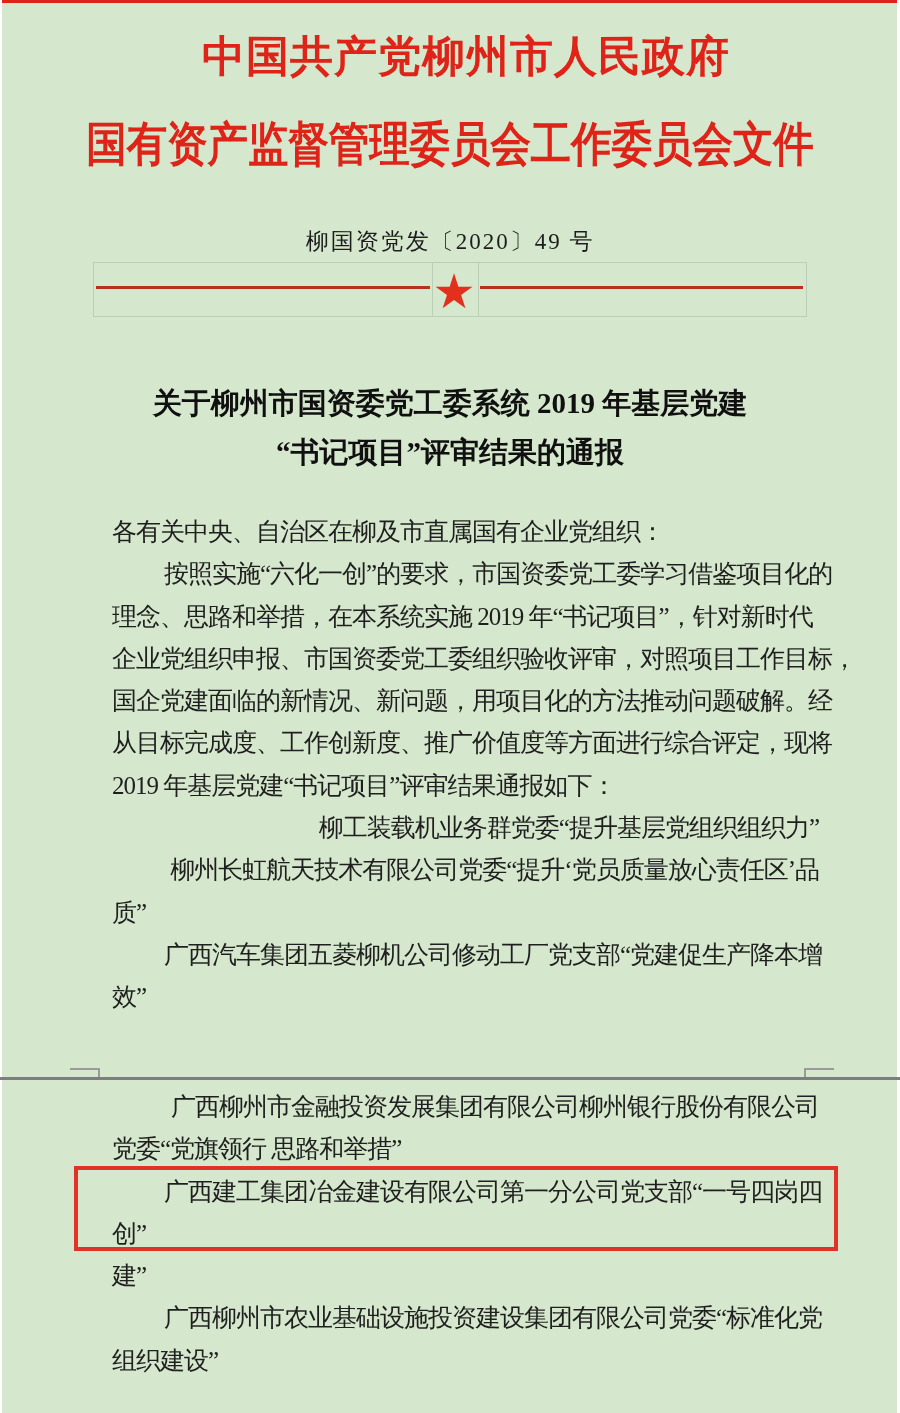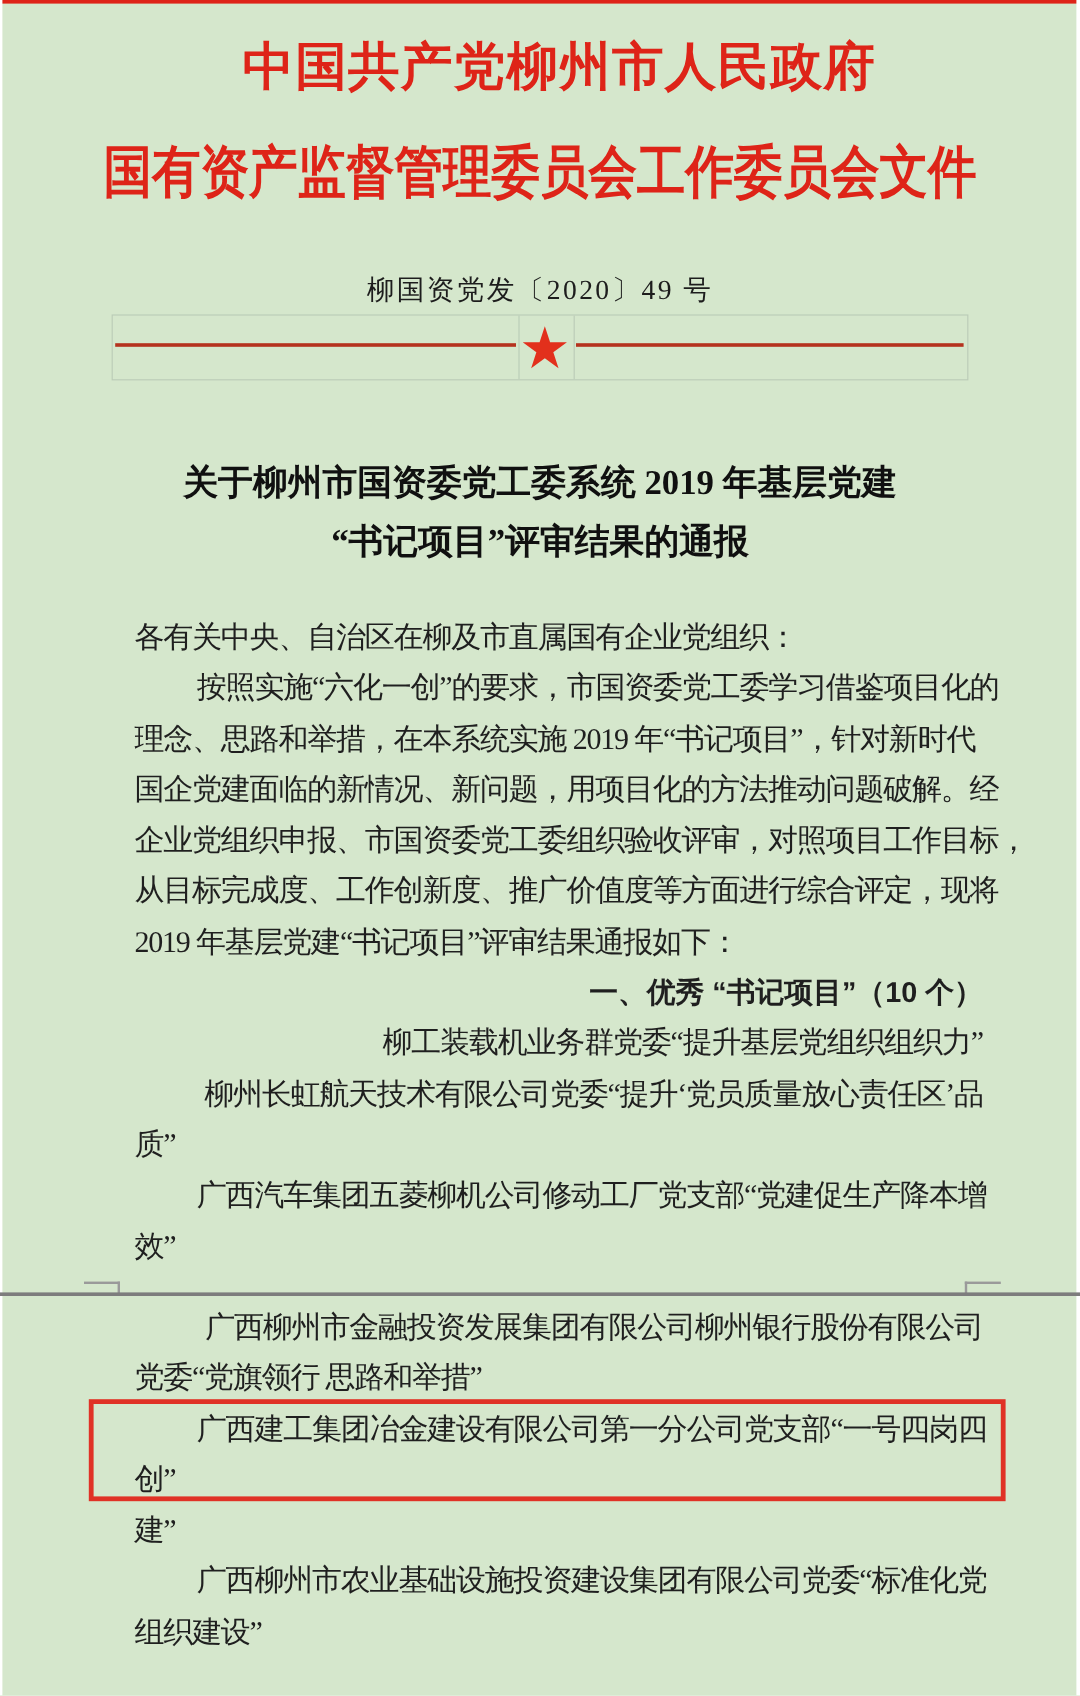--- a/index.html
+++ b/index.html
@@ -91,25 +91,24 @@
 
   <div class="title">
     <div>关于柳州市国资委党工委系统 2019 年基层党建</div>
     <div>“书记项目”评审结果的通报</div>
   </div>
 
   <div class="bodyblock b1">
     <div class="bl">各有关中央、自治区在柳及市直属国有企业党组织：</div>
     <div class="bl ind">按照实施“六化一创”的要求，市国资委党工委学习借鉴项目化的</div>
     <div class="bl">理念、思路和举措，在本系统实施 2019 年“书记项目”，针对新时代</div>
+    <div class="bl">企业党组织申报、市国资委党工委组织验收评审，对照项目工作目标，</div>
     <div class="bl">国企党建面临的新情况、新问题，用项目化的方法推动问题破解。经</div>
-    <div class="bl">企业党组织申报、市国资委党工委组织验收评审，对照项目工作目标，</div>
     <div class="bl">从目标完成度、工作创新度、推广价值度等方面进行综合评定，现将</div>
     <div class="bl">2019 年基层党建“书记项目”评审结果通报如下：</div>
-    <div class="bl ind bh">一、优秀 “书记项目”（10 个）</div>
     <div class="bl ind">柳工装载机业务群党委“提升基层党组织组织力”</div>
     <div class="bl ind">柳州长虹航天技术有限公司党委“提升‘党员质量放心责任区’品</div>
     <div class="bl">质”</div>
     <div class="bl ind">广西汽车集团五菱柳机公司修动工厂党支部“党建促生产降本增</div>
     <div class="bl">效”</div>
   </div>
 
   <div class="mark mark-l"></div>
   <div class="mark mark-r"></div>
   <div class="divider"></div>

